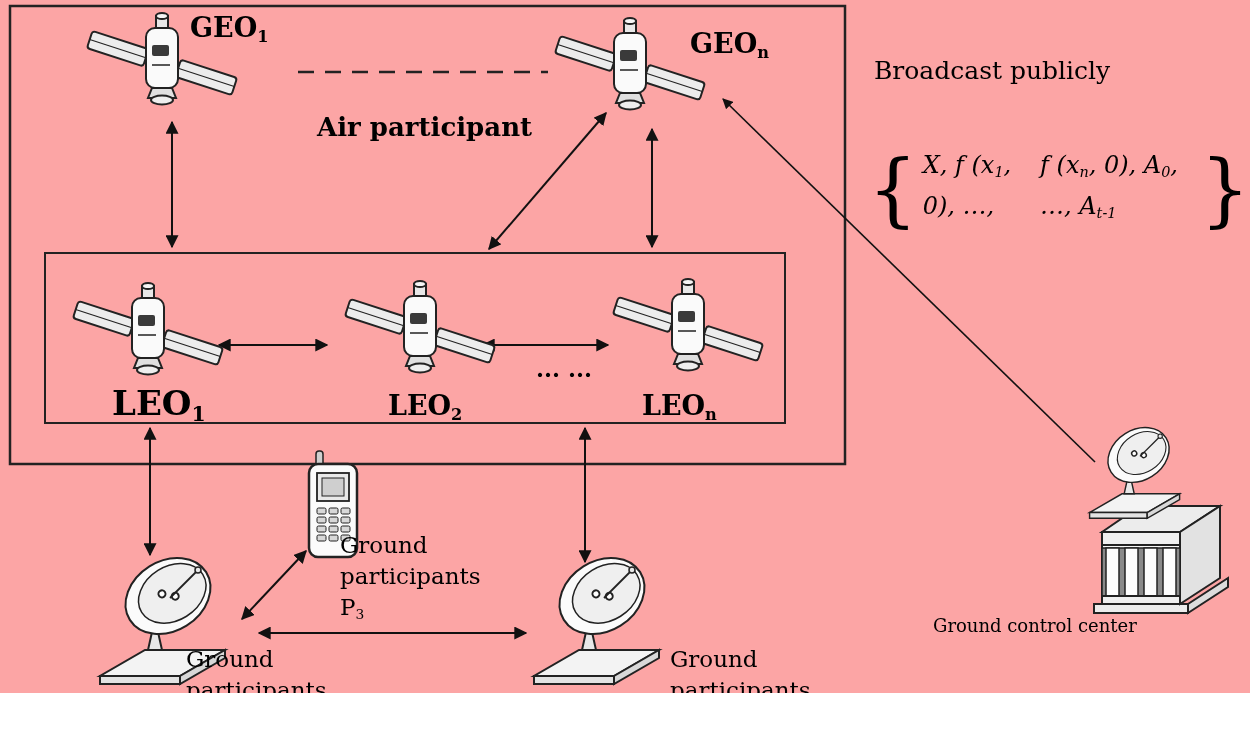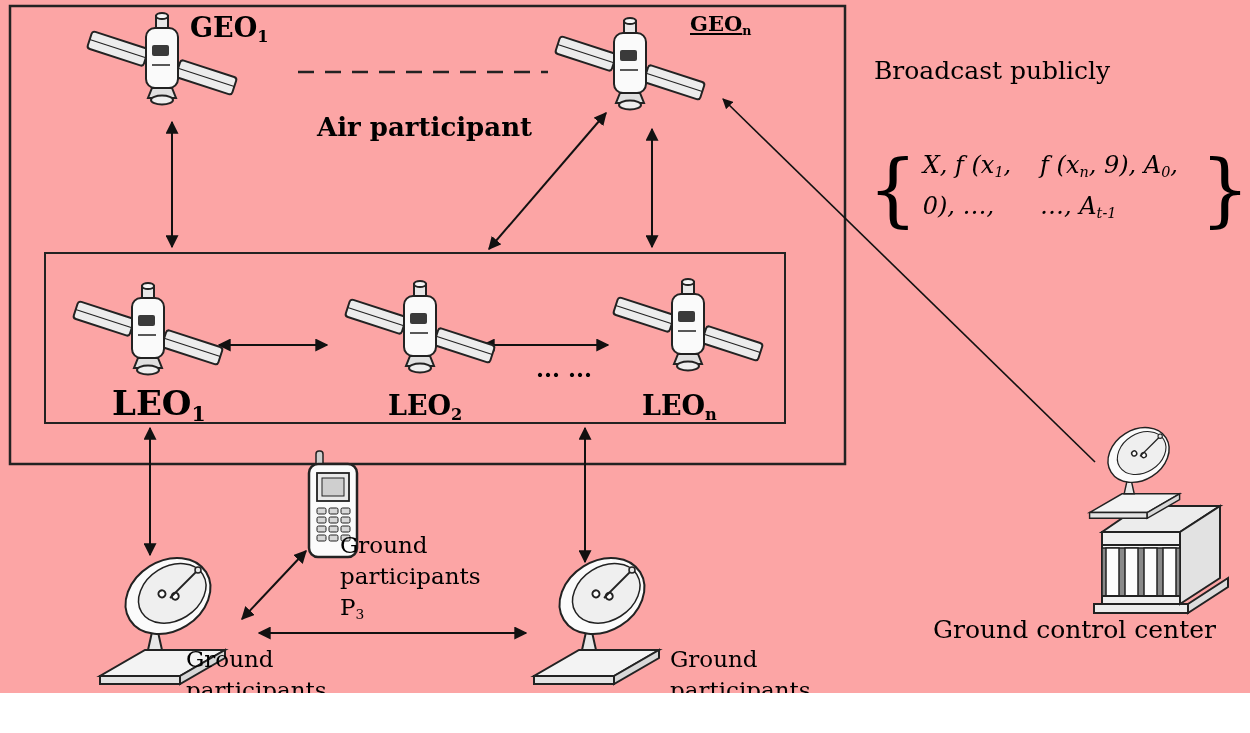--- a/index.html
+++ b/index.html
@@ -120,21 +120,21 @@
         <rect x="42" y="16" width="13" height="48"></rect>
         <rect x="61" y="16" width="13" height="48"></rect>
       </g>
       <rect x="0" y="64" width="78" height="8" fill="#efefef"></rect>
     </g>
     <use href="#dish" transform="translate(1140,514) scale(0.72)"></use>
   </svg>
 
   <div class="lbl bold" style="left:190px;top:12px;font-size:27px;"><span>GEO</span><span class="sb">1</span></div>
 
-  <div class="lbl bold" style="left:690px;top:12px;font-size:21px;text-decoration:underline;"><span>GEO</span><span class="sb">n</span></div>
+  <div class="lbl bold" style="left:690px;top:28px;font-size:27px;"><span>GEO</span><span class="sb">n</span></div>
 
   <div class="lbl bold" style="left:317px;top:113px;font-size:26px;">Air participant</div>
 
   <div class="lbl bold" style="left:112px;top:384px;font-size:34px;"><span>LEO</span><span class="sb">1</span></div>
 
   <div class="lbl bold" style="left:388px;top:390px;font-size:27px;"><span>LEO</span><span class="sb">2</span></div>
 
   <div class="lbl bold" style="left:536px;top:356px;font-size:23px;">... ...</div>
 
   <div class="lbl bold" style="left:642px;top:390px;font-size:27px;"><span>LEO</span><span class="sb">n</span></div>
@@ -155,20 +155,20 @@
   </div>
 
   <div class="lbl" style="left:874px;top:53px;font-size:25px;line-height:35px;text-align:center;">
     <span>Broadcast publicly</span><br>
   </div>
 
   <div class="formula" style="left:868px;top:148px;font-size:24px;">
     <span class="brace">{</span>
     <span class="flines">
       <span class="fline"><span>X, f (x</span><span class="sb">1</span><span>, 0), …,</span></span>
-      <span class="fline"><span>f (x</span><span class="sb">n</span><span>, 9), A</span><span class="sb">0</span><span>, …, A</span><span class="sb">t-1</span></span>
+      <span class="fline"><span>f (x</span><span class="sb">n</span><span>, 0), A</span><span class="sb">0</span><span>, …, A</span><span class="sb">t-1</span></span>
     </span>
     <span class="brace">}</span>
   </div>
 
-  <div class="lbl" style="left:933px;top:616px;font-size:25px;">Ground control center</div>
+  <div class="lbl" style="left:933px;top:616px;font-size:18px;">Ground control center</div>
 
 </div>
 
 </body></html>

